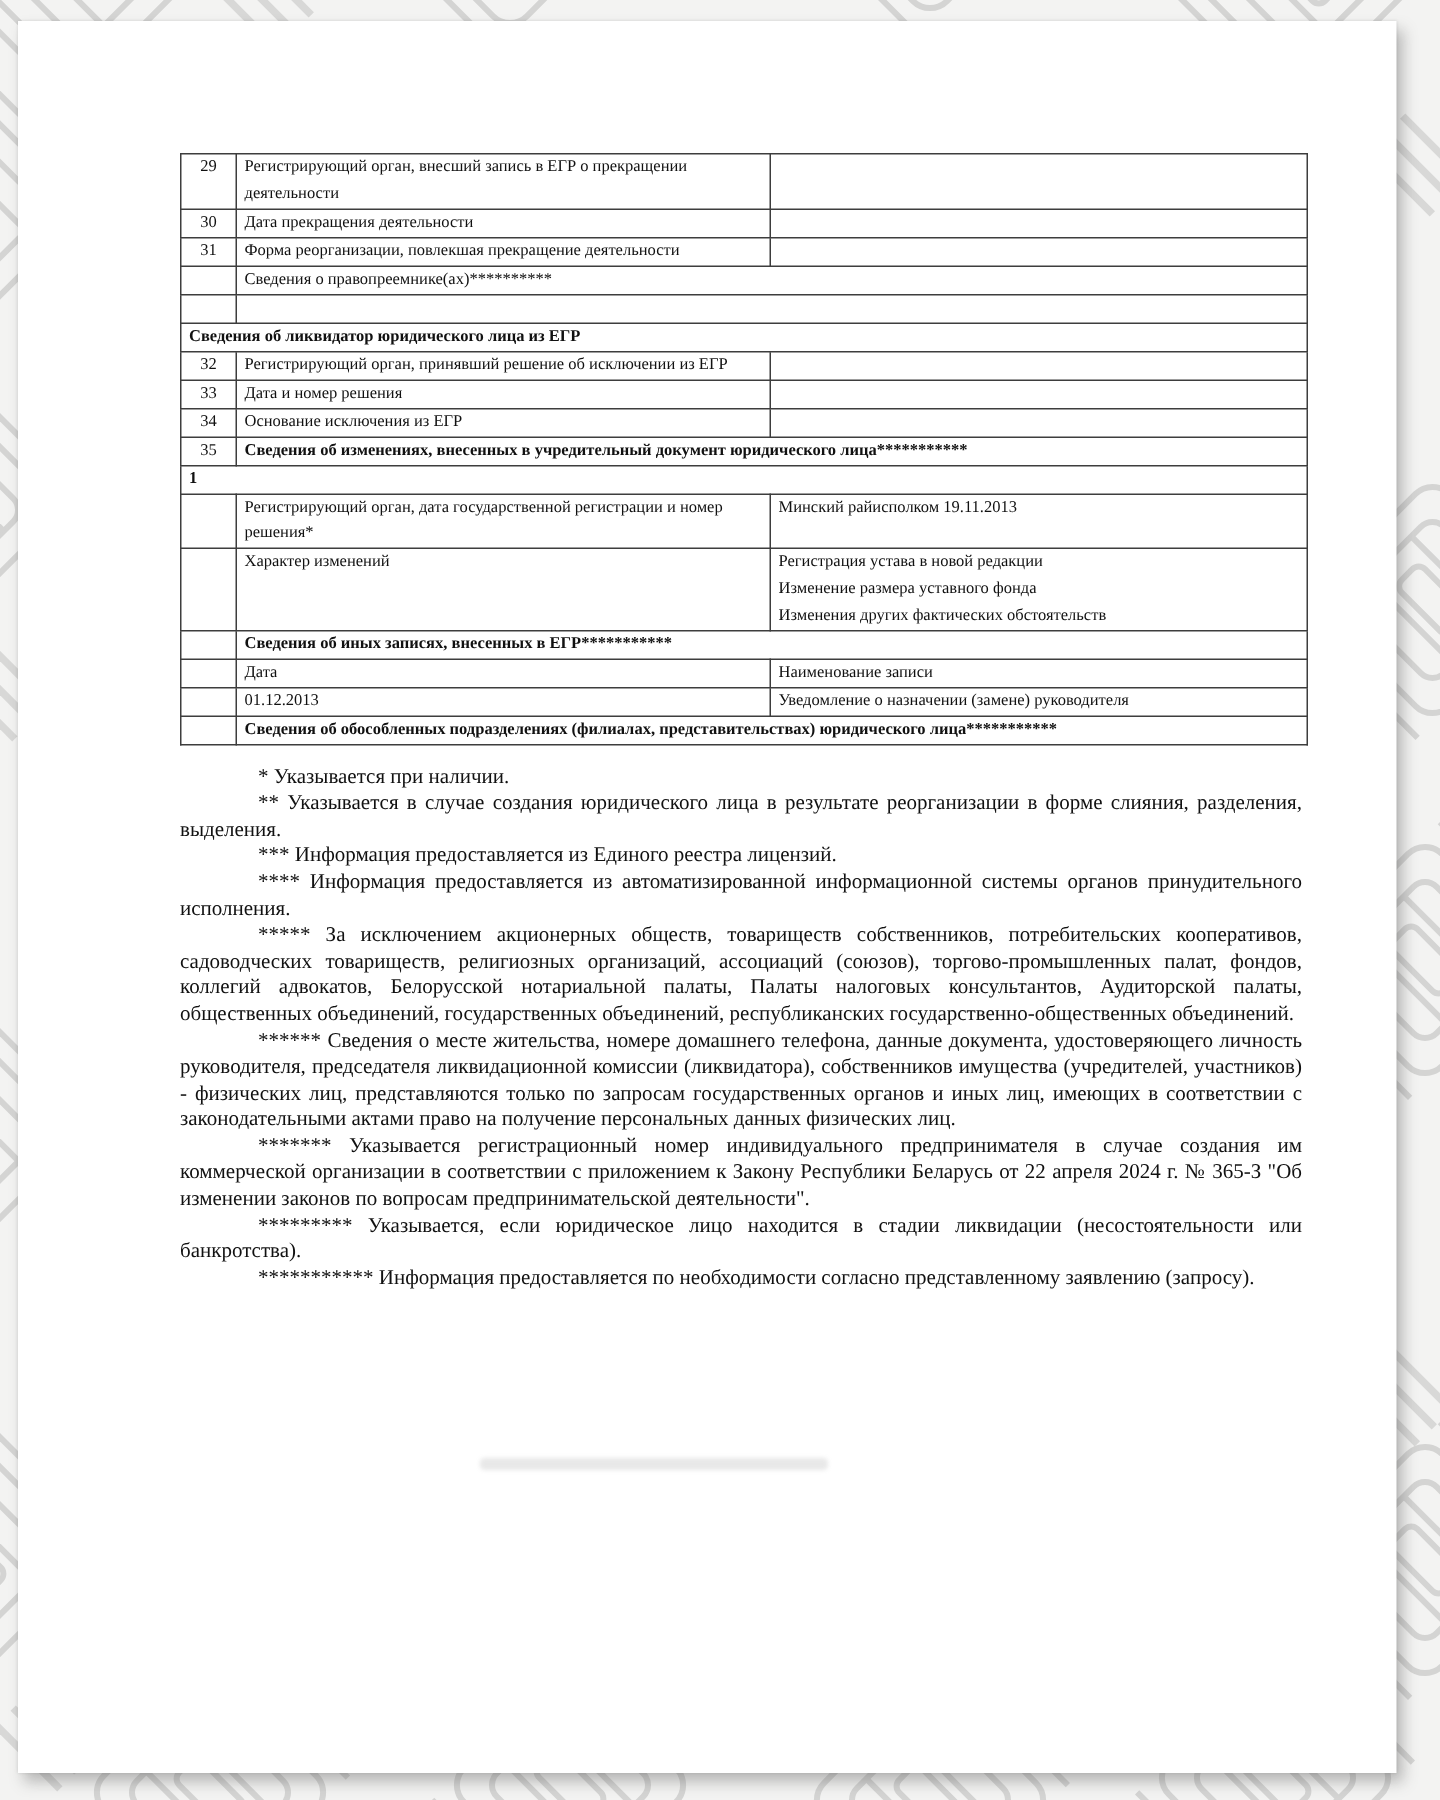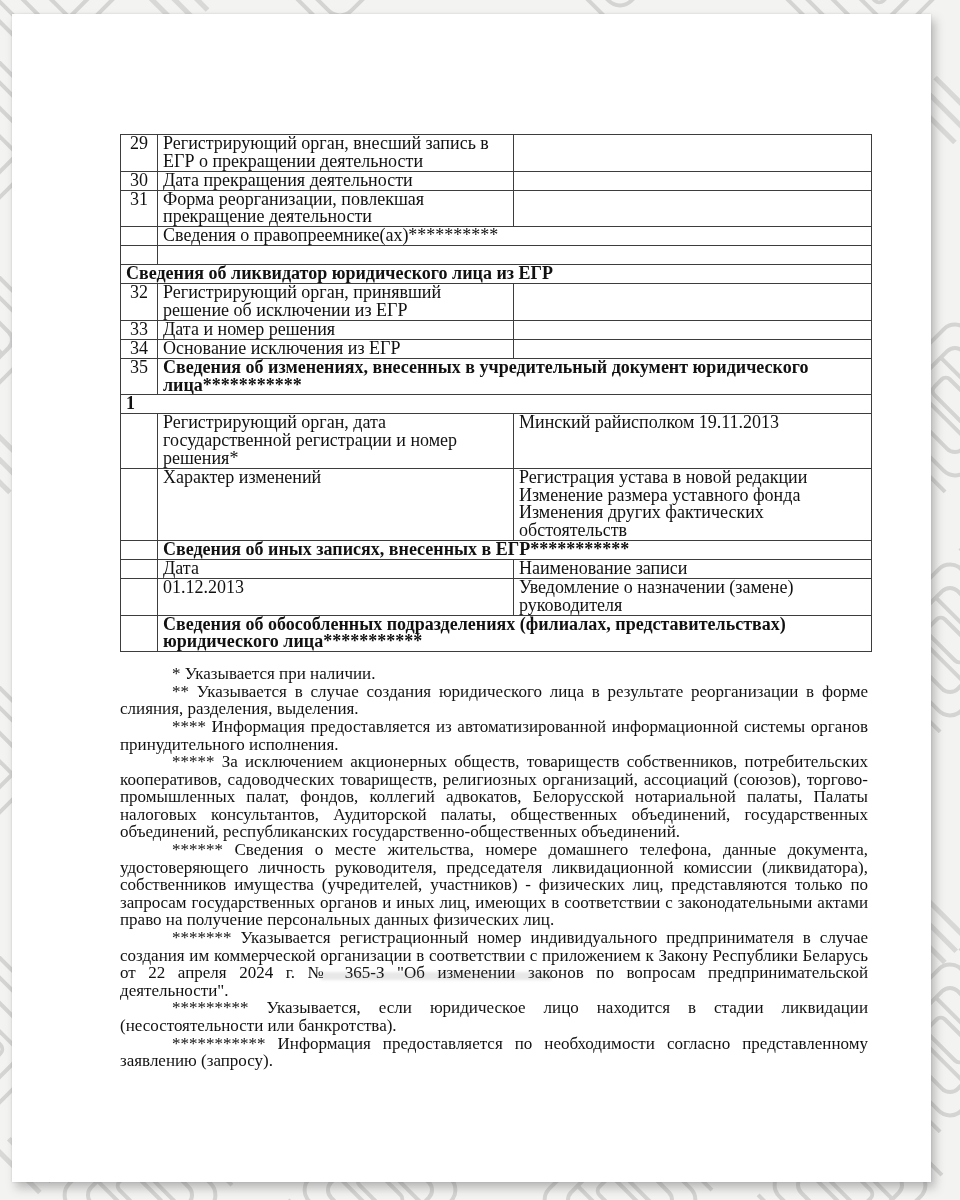--- a/index.html
+++ b/index.html
@@ -11,35 +11,35 @@
     color:#111;
   }
   #bg-pattern{position:absolute;left:0;top:0;pointer-events:none;}
   .page{
     position:absolute;left:12px;top:14px;width:919px;height:1168px;
     background:#ffffff;
     box-shadow:4px 6px 9px rgba(90,90,90,0.38), 0 0 2px rgba(0,0,0,0.12);
   }
   table.reg{
     border-collapse:collapse;table-layout:fixed;
-    margin:120px 0 0 108px;width:751px;
-    font-size:18px;line-height:17.8px;
+    margin:88px 0 0 108px;width:751px;
+    font-size:11px;line-height:17.8px;
   }
   table.reg td{
     border:1px solid #3d3d3d;
     padding:0 5px;vertical-align:top;
     height:18px;
     overflow:hidden;
   }
   td.num{text-align:center;padding:0 2px;}
   td.center{text-align:left;}
   .bold{font-weight:bold;}
   .footnotes{
     margin:13px 0 0 108px;width:748px;
-    font-size:17px;line-height:17.6px;
+    font-size:14px;line-height:17.6px;
     text-align:justify;
   }
   .footnotes p{margin:0;text-indent:52px;}
   .faded-artifact{
     position:absolute;left:308px;top:958px;width:232px;height:8px;
     background:rgba(110,110,110,0.16);
     filter:blur(1.5px);
     border-radius:3px;
   }
 </style>
@@ -175,20 +175,21 @@
         <tr>
           <td class="num"></td>
           <td class="center bold" colspan="2">Сведения об обособленных подразделениях (филиалах, представительствах) юридического лица***********</td>
         </tr>
       </tbody>
     </table>
 
     <div class="footnotes">
       <p>* Указывается при наличии.</p>
       <p>** Указывается в случае создания юридического лица в результате реорганизации в форме слияния, разделения, выделения.</p>
+      <p>*** Информация предоставляется из Единого реестра лицензий.</p>
       <p>**** Информация предоставляется из автоматизированной информационной системы органов принудительного исполнения.</p>
       <p>***** За исключением акционерных обществ, товариществ собственников, потребительских кооперативов, садоводческих товариществ, религиозных организаций, ассоциаций (союзов), торгово-промышленных палат, фондов, коллегий адвокатов, Белорусской нотариальной палаты, Палаты налоговых консультантов, Аудиторской палаты, общественных объединений, государственных объединений, республиканских государственно-общественных объединений.</p>
       <p>****** Сведения о месте жительства, номере домашнего телефона, данные документа, удостоверяющего личность руководителя, председателя ликвидационной комиссии (ликвидатора), собственников имущества (учредителей, участников) - физических лиц, представляются только по запросам государственных органов и иных лиц, имеющих в соответствии с законодательными актами право на получение персональных данных физических лиц.</p>
       <p>******* Указывается регистрационный номер индивидуального предпринимателя в случае создания им коммерческой организации в соответствии с приложением к Закону Республики Беларусь от 22 апреля 2024 г. № 365-З "Об изменении законов по вопросам предпринимательской деятельности".</p>
       <p>********* Указывается, если юридическое лицо находится в стадии ликвидации (несостоятельности или банкротства).</p>
       <p>*********** Информация предоставляется по необходимости согласно представленному заявлению (запросу).</p>
     </div>
 
     <div class="faded-artifact"></div>
 

